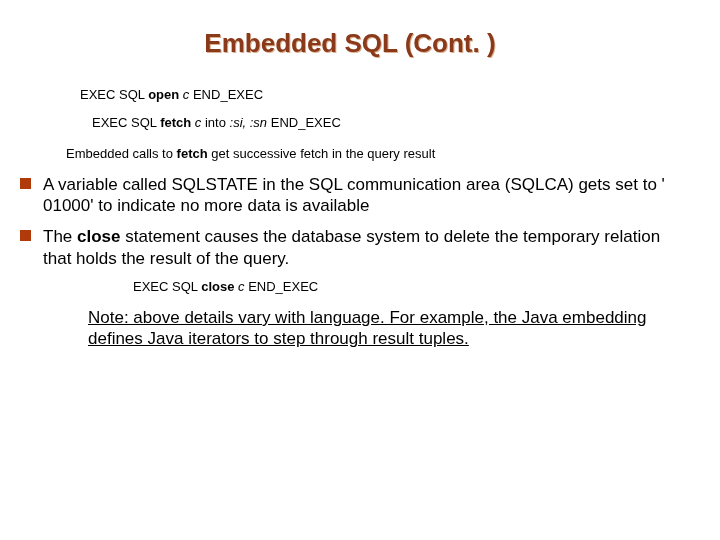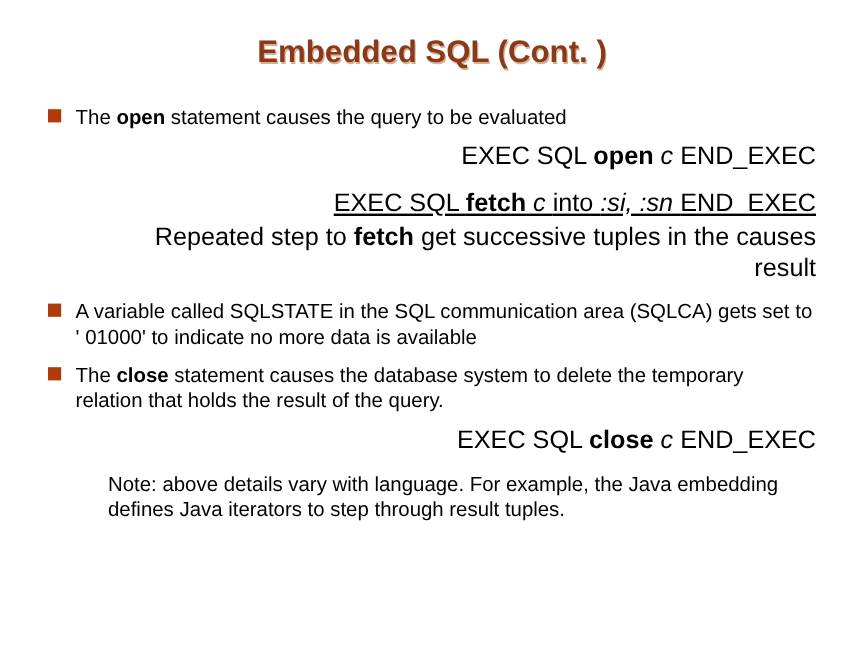--- a/index.html
+++ b/index.html
@@ -6,21 +6,21 @@
     margin: 0;
     padding: 0;
     width: 720px;
     height: 540px;
     font-family: Arial, Helvetica, sans-serif;
     background: #ffffff;
     color: #000000;
     overflow: hidden;
   }
   .slide {
-    padding: 20px 40px 20px 40px;
+    padding: 20px 40px 20px 20px;
     box-sizing: border-box;
   }
   .title {
     text-align: center;
     font-size: 26px;
     font-weight: bold;
     color: #8a3a1a;
     margin: 8px 0 28px 0;
     text-shadow: 1px 1px 0 #d8b090;
   }
@@ -40,56 +40,50 @@
     flex: 0 0 11px;
     margin-top: 4px;
     margin-right: 12px;
   }
   .btext {
     flex: 1;
   }
   .sub {
     margin-left: 60px;
     margin-bottom: 12px;
-    font-size: 21px;
+    font-size: 13px;
     line-height: 1.25;
-    text-align: right;
   }
   .note {
-    margin-left: 50px;
+    margin-left: 68px;
     margin-top: 12px;
     font-size: 17px;
     line-height: 1.25;
+    text-decoration: underline;
   }
   .b { font-weight: bold; }
   .i { font-style: italic; }
 </style>
 </head>
 <body>
 
 <div class="slide">
   <div class="title">Embedded SQL (Cont. )</div>
 
   <div class="bullets">
 
-    <div class="bullet">
-      <div class="marker"></div>
-      <div class="btext">
-        <span>The </span><span class="b">open</span><span> statement causes the query to be evaluated</span>
-      </div>
-    </div>
     <div class="sub">
       <span>EXEC SQL </span><span class="b">open</span><span class="i"> c </span><span>END_EXEC</span>
     </div>
 
-    <div class="sub" style="margin-left:72px; margin-bottom:2px;text-decoration:underline;">
+    <div class="sub" style="margin-left:72px; margin-bottom:14px;">
       <span>EXEC SQL </span><span class="b">fetch</span><span class="i"> c </span><span>into </span><span class="i">:si, :sn </span><span>END_EXEC</span>
     </div>
     <div class="sub" style="margin-left:46px;">
-      <span>Repeated step to </span><span class="b">fetch</span><span> get successive tuples in the causes result</span>
+      <span>Embedded calls to </span><span class="b">fetch</span><span> get successive fetch in the query result</span>
     </div>
 
     <div class="bullet">
       <div class="marker"></div>
       <div class="btext">A variable called SQLSTATE in the SQL communication area (SQLCA) gets set to ' 01000' to indicate no more data is available</div>
     </div>
 
     <div class="bullet" style="margin-top:10px;justify-content:flex-end;">
       <div class="marker"></div>
       <div class="btext">

